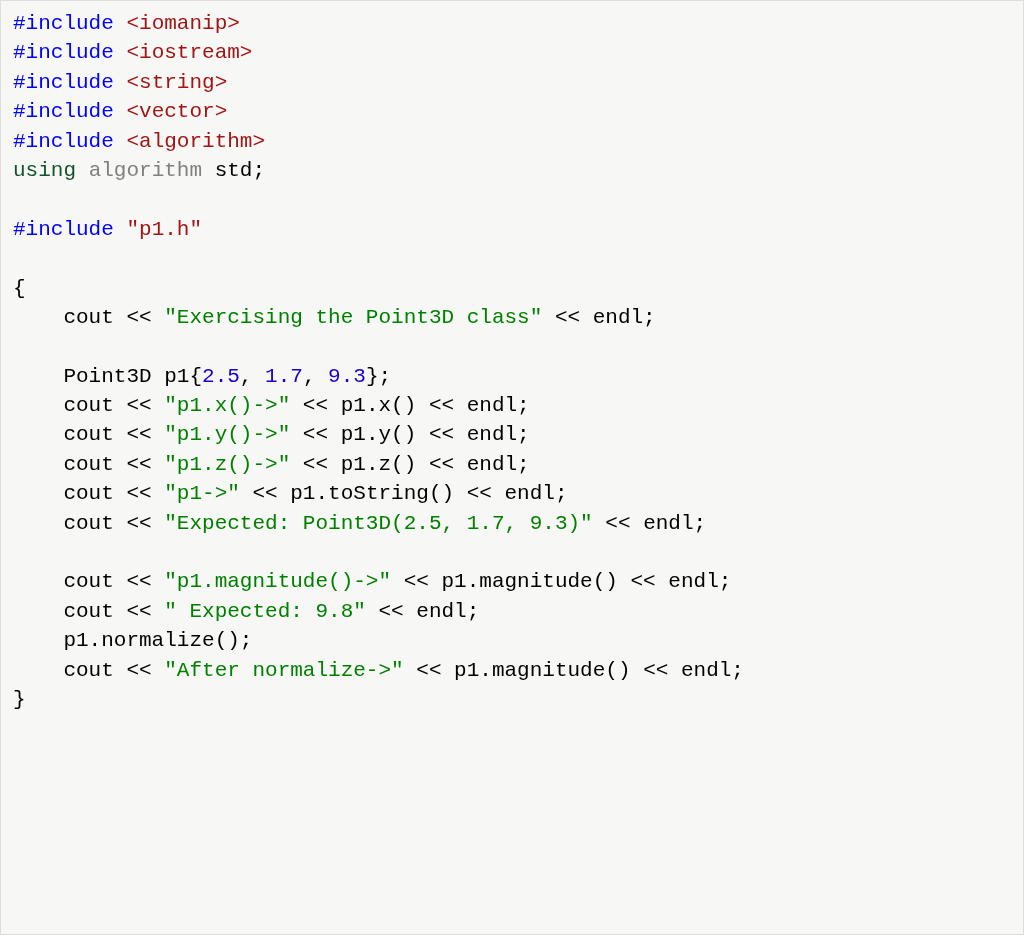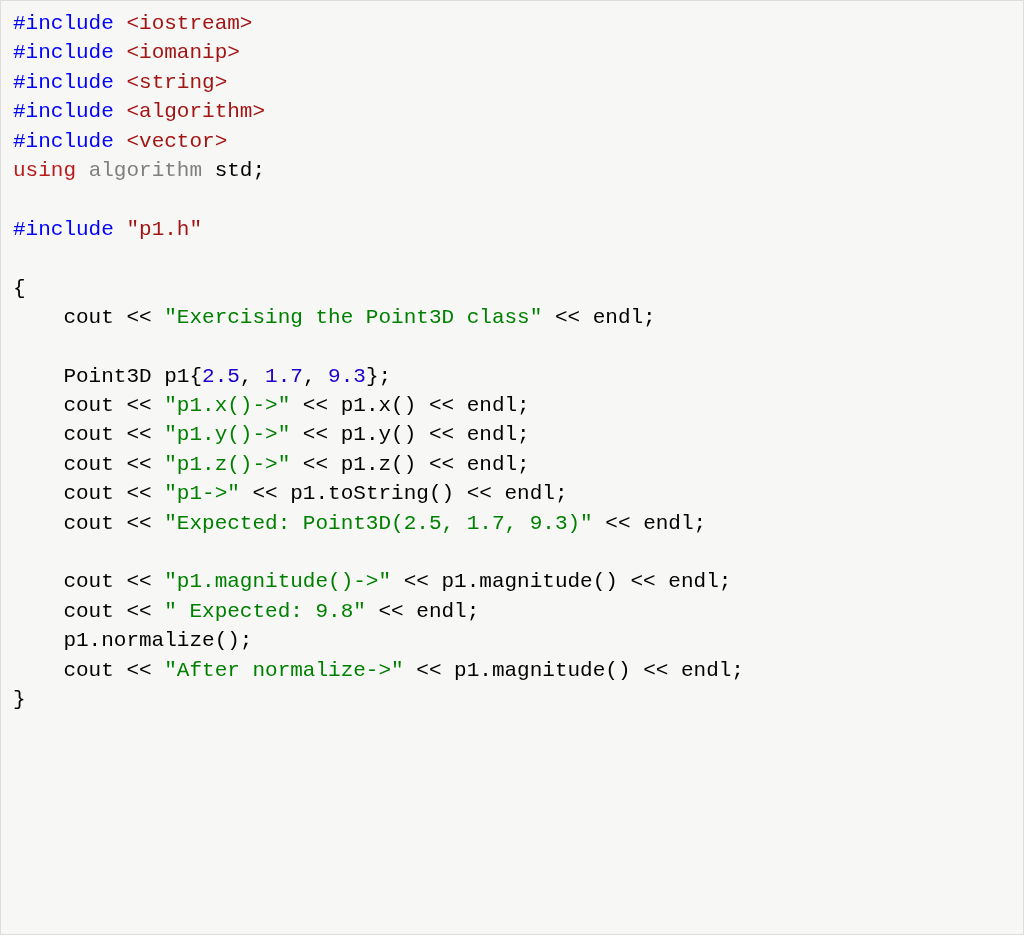--- a/index.html
+++ b/index.html
@@ -9,37 +9,37 @@
     font-size: 21px;
     padding: 8px 12px;
     border: 1px solid #ddd;
     width: 1024px;
     height: 935px;
     color: #000;
     line-height: 1.4;
   }
   .line { white-space: pre; }
   .kw-pp { color: #0000ff; }
-  .kw-using { color: #b91c1c; }
+  .kw-using { color: #14532d; }
   .kw-ns { color: #808080; }
   .kw-type { color: #0000ff; }
   .header { color: #a31515; }
   .str { color: #008000; }
   .num { color: #1c00cf; }
   .plain { color: #000; }
 </style>
 </head>
 <body>
 
 <div id="code-block">
+    <div class="line"><span class="kw-pp">#include </span><span class="header">&lt;iomanip&gt;</span></div>
     <div class="line"><span class="kw-pp">#include </span><span class="header">&lt;iostream&gt;</span></div>
-    <div class="line"><span class="kw-pp">#include </span><span class="header">&lt;iomanip&gt;</span></div>
     <div class="line"><span class="kw-pp">#include </span><span class="header">&lt;string&gt;</span></div>
+    <div class="line"><span class="kw-pp">#include </span><span class="header">&lt;vector&gt;</span></div>
     <div class="line"><span class="kw-pp">#include </span><span class="header">&lt;algorithm&gt;</span></div>
-    <div class="line"><span class="kw-pp">#include </span><span class="header">&lt;vector&gt;</span></div>
     <div class="line"><span class="kw-using">using </span><span class="kw-ns">algorithm </span><span class="plain">std;</span></div>
     <div class="line">&nbsp;</div>
     <div class="line"><span class="kw-pp">#include </span><span class="header">"p1.h"</span></div>
     <div class="line">&nbsp;</div>
     <div class="line"><span class="plain">{</span></div>
     <div class="line"><span class="plain">    cout &lt;&lt; </span><span class="str">"Exercising the Point3D class"</span><span class="plain"> &lt;&lt; endl;</span></div>
     <div class="line">&nbsp;</div>
     <div class="line"><span class="plain">    Point3D p1{</span><span class="num">2.5</span><span class="plain">, </span><span class="num">1.7</span><span class="plain">, </span><span class="num">9.3</span><span class="plain">};</span></div>
     <div class="line"><span class="plain">    cout &lt;&lt; </span><span class="str">"p1.x()-&gt;"</span><span class="plain"> &lt;&lt; p1.x() &lt;&lt; endl;</span></div>
     <div class="line"><span class="plain">    cout &lt;&lt; </span><span class="str">"p1.y()-&gt;"</span><span class="plain"> &lt;&lt; p1.y() &lt;&lt; endl;</span></div>

